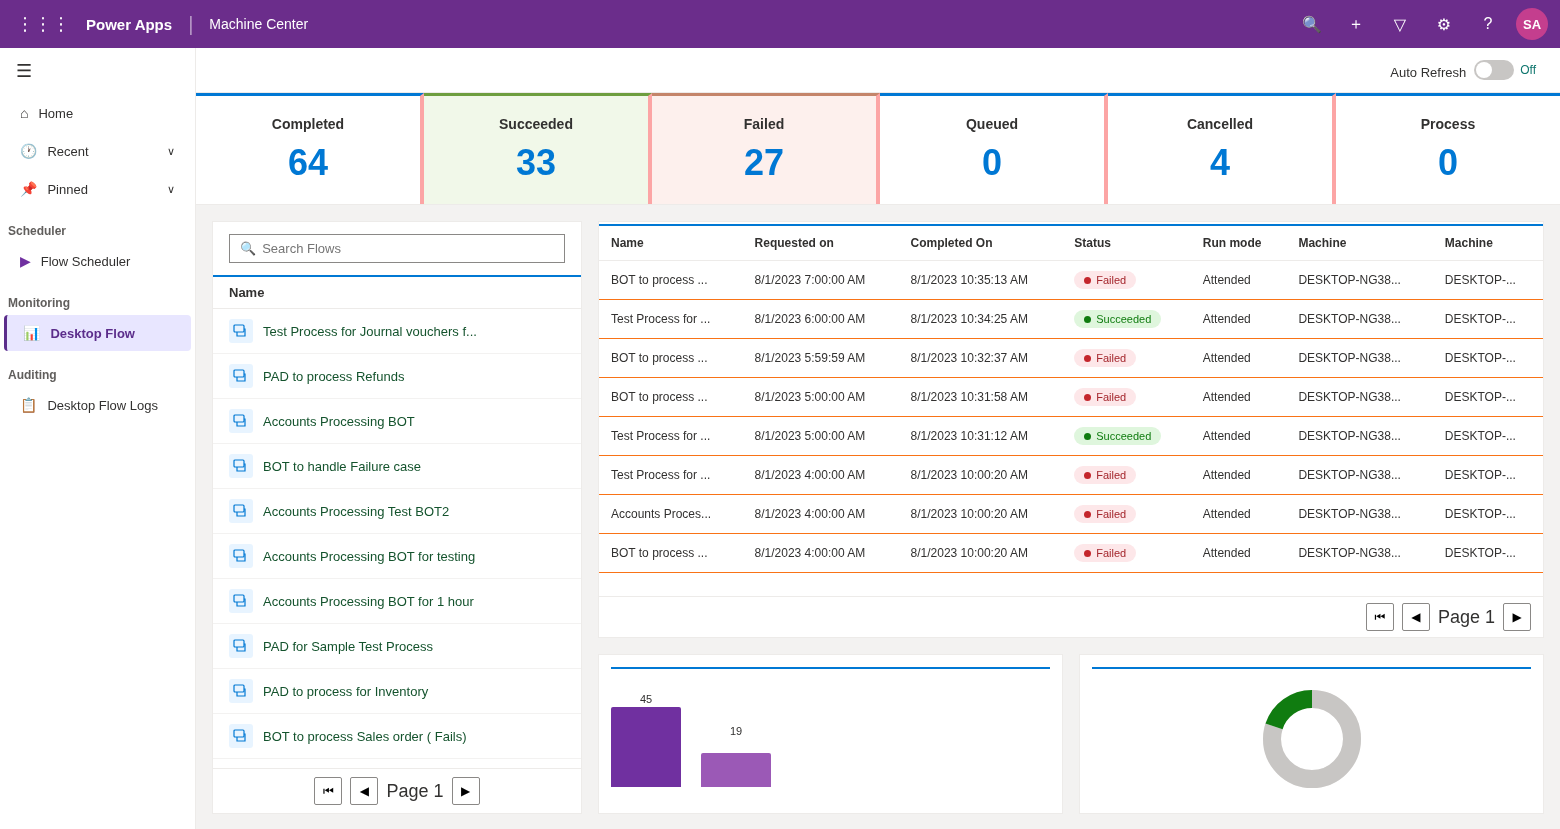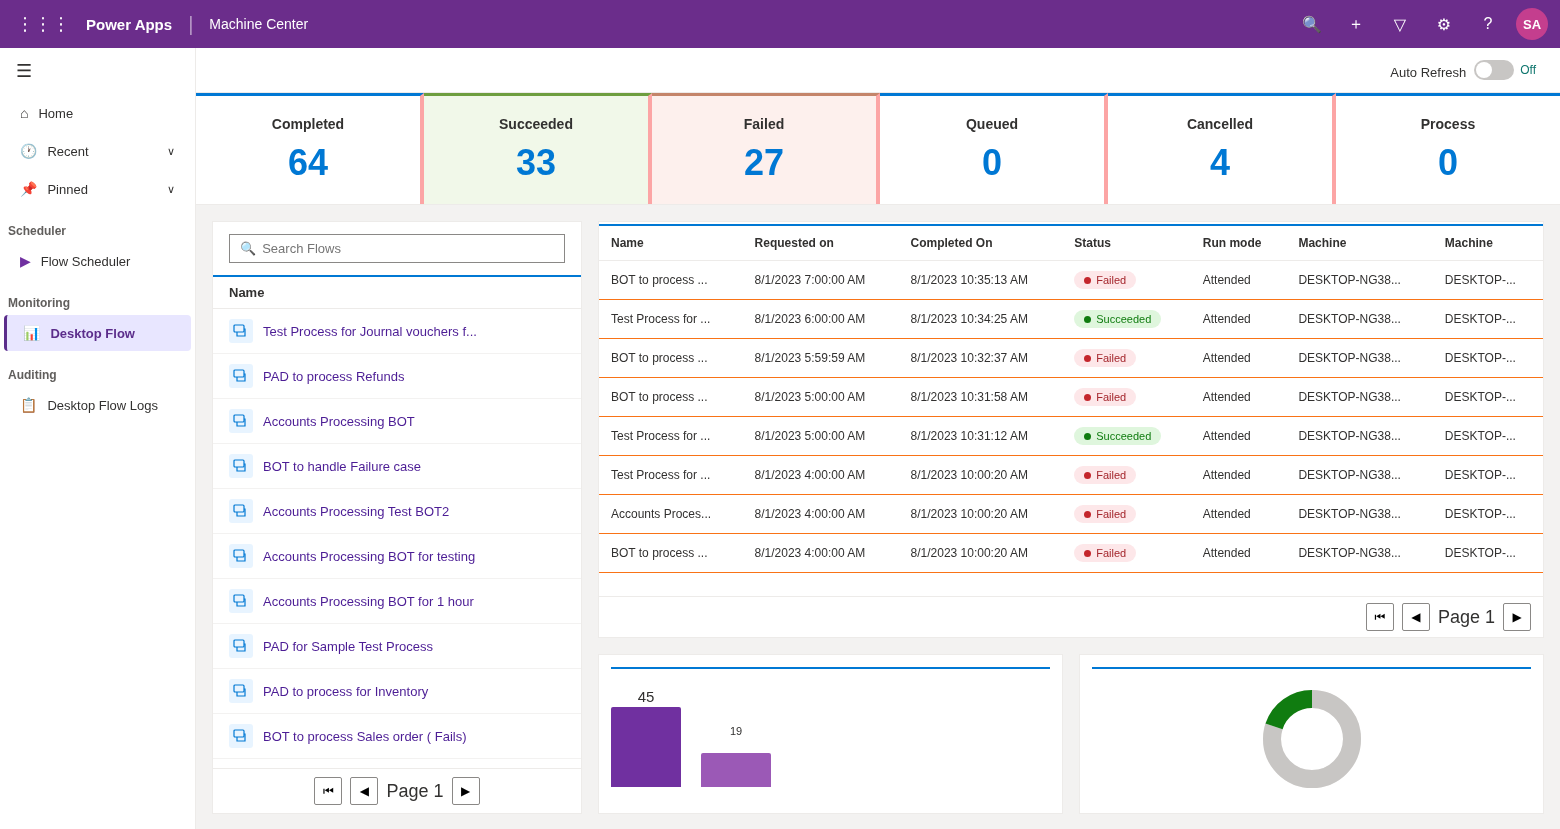--- a/index.html
+++ b/index.html
@@ -167,21 +167,21 @@
       cursor: pointer;
       border-bottom: 1px solid #f3f2f1;
     }
     .flow-icon {
       width: 24px; height: 24px; min-width: 24px;
       background: #e8f4ff;
       border-radius: 3px;
       display: flex; align-items: center; justify-content: center;
       font-size: 11px; color: #0078d4;
     }
-    .flow-name { font-size: 13px; color: #4c1d95; }
+    .flow-name { font-size: 13px; color: #14532d; }
     .flow-panel-footer {
       padding: 8px 16px;
       border-top: 1px solid #edebe9;
       display: flex;
       align-items: center;
       gap: 8px;
       justify-content: center;
     }
     .page-nav-btn {
       width: 28px; height: 28px;
@@ -624,21 +624,21 @@
             <button class="page-nav-btn">▶</button>
           </div>
         </div>
 
         <div class="charts-row">
 
           <div class="chart-panel">
             <div class="chart-title-bar"></div>
             <div style="display:flex; align-items:flex-end; gap:20px; height:110px; padding-top:10px;">
               <div style="display:flex;flex-direction:column;align-items:center;gap:2px;">
-                <span style="font-size:15px;color:#323130;">45</span>
+                <span style="font-size:11px;color:#323130;">45</span>
                 <div style="width:70px;height:80px;background:#7030a0;border-radius:2px 2px 0 0;"></div>
               </div>
               <div style="display:flex;flex-direction:column;align-items:center;gap:16px;">
                 <span style="font-size:11px;color:#323130;">19</span>
                 <div style="width:70px;height:34px;background:#9b59b6;border-radius:2px 2px 0 0;"></div>
               </div>
             </div>
           </div>
 
           <div class="chart-panel">

